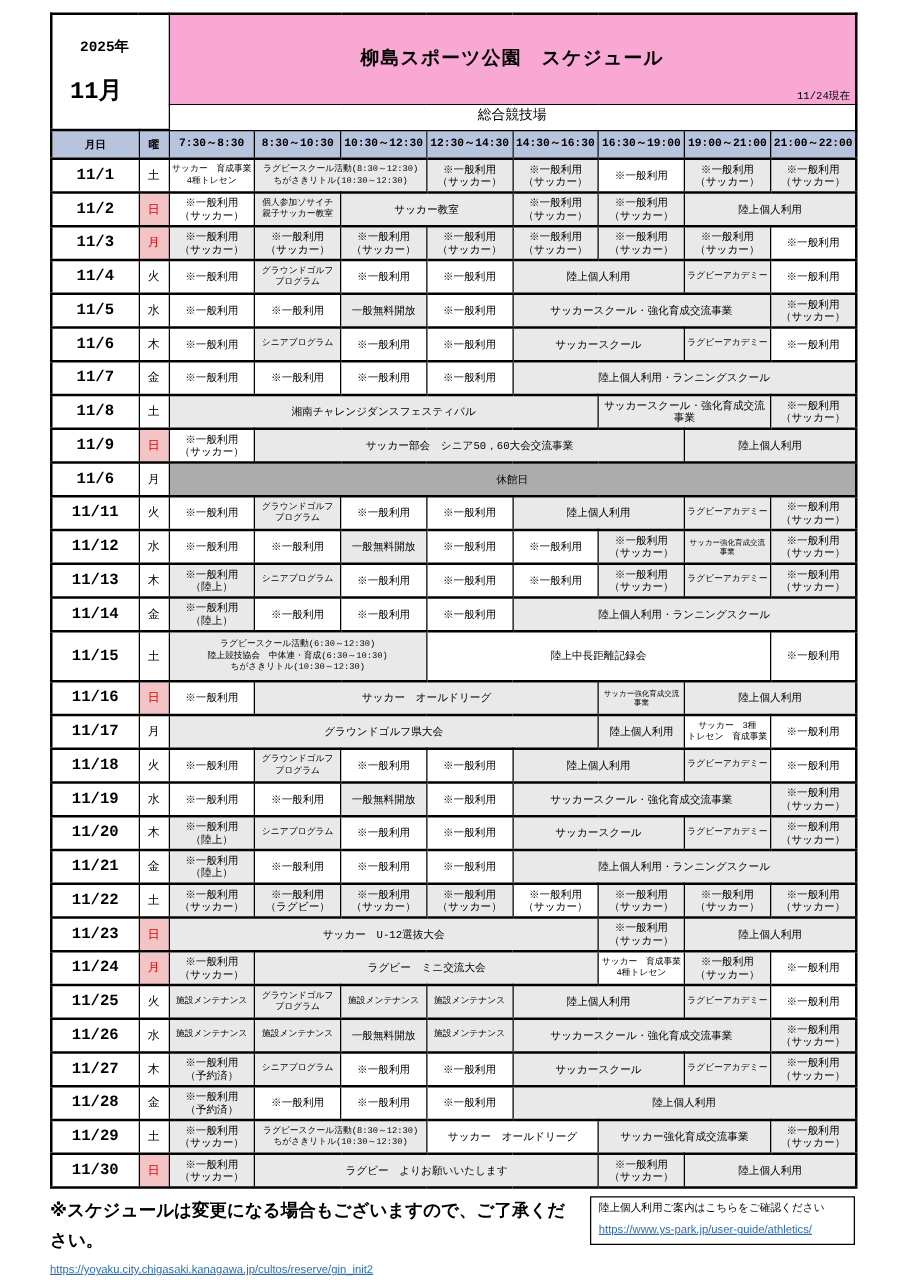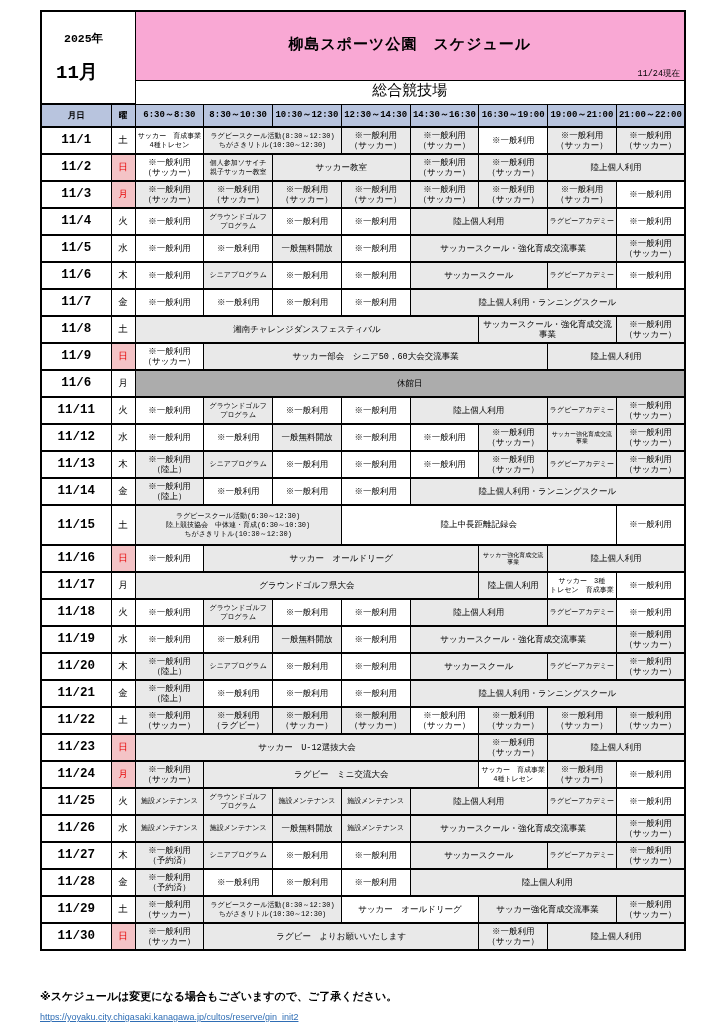--- a/index.html
+++ b/index.html
@@ -7,38 +7,38 @@
   .sheet{position:relative;padding:10px 40px 0 40px;}
   table{border-collapse:collapse;table-layout:fixed;width:644px;border:2px solid #000;font-family:Liberation Mono, monospace;}
   td{border:1px solid #000;text-align:center;vertical-align:middle;padding:1px 1px;line-height:1.18;white-space:pre-line;overflow:hidden;}
   
   .corner{background:#fff;text-align:left;padding-left:14px;border-bottom:2px solid #000;}
   .corner .yr{font-size:11.5px;font-weight:bold;padding-left:8px;}
   .corner .mo{font-size:19px;font-weight:bold;line-height:1;}
   .r-title td.title{position:relative;height:30px;background:#f9a8d4;}
   .ttl{font-size:15px;font-weight:bold;letter-spacing:1px;}
   .asof{position:absolute;right:4px;bottom:1px;font-size:8.5px;font-weight:normal;}
-  .r-venue td{height:14px;font-size:15px;background:#fff;}
+  .r-venue td{height:14px;font-size:11px;background:#fff;}
   .r-cols td{height:19px;background:#b8c4de;font-size:9px;font-weight:bold;border-bottom:2px solid #000;}
   .r-cols td.dcol{font-size:8.5px;}
   
   tbody tr{height:27px;}
   tbody td{font-size:8.5px;border-bottom:2px solid #000;}
   td.date{font-size:12.5px;font-weight:bold;background:#fff;}
   td.day{font-size:9.5px;background:#fff;}
   td.day.hol{background:#f4c3c6;color:#e60000;}
   td.bg-w{background:#fff;}
   td.bg-g{background:#e9e9e9;}
   td.bg-d{background:#acacac;}
   td.small{font-size:7px;line-height:1.25;}
   td.tiny{font-size:6px;}
   
   .footer{width:644px;margin-top:6px;display:flex;justify-content:space-between;align-items:flex-start;}
   .fleft{width:420px;}
-  .note{font-size:11px;font-weight:bold;line-height:1.7;margin-top:30px;}
+  .note{font-size:14px;font-weight:bold;line-height:1.7;}
   .note2{padding-left:9px;}
   a.link{font-size:9px;color:#2f6eb5;text-decoration:underline;display:inline-block;margin-top:3px;word-break:break-all;}
   .fbox{width:198px;border:1px solid #000;padding:3px 6px 4px 6px;}
   .boxnote{font-size:8.5px;}
   .fbox a.link{margin-top:4px;}
 </style>
 </head>
 <body>
 
 <div class="sheet">
@@ -65,21 +65,21 @@
           <span class="ttl">柳島スポーツ公園　スケジュール</span>
           <span class="asof">11/24現在</span>
         </td>
       </tr>
       <tr class="r-venue">
         <td colspan="8" class="venue">総合競技場</td>
       </tr>
       <tr class="r-cols">
         <td class="dcol">月日</td>
         <td class="dcol">曜</td>
-        <td>6:30～8:30</td>
+        <td>7:30～8:30</td>
         <td>8:30～10:30</td>
         <td>10:30～12:30</td>
         <td>12:30～14:30</td>
         <td>14:30～16:30</td>
         <td>16:30～19:00</td>
         <td>19:00～21:00</td>
         <td>21:00～22:00</td>
       </tr>
     </thead>
     <tbody>
@@ -430,14 +430,18 @@
           <td colspan="2" class="bg-g">陸上個人利用</td>
         </tr>
       </tbody>
   </table>
 
   <div class="footer">
     <div class="fleft">
       <div class="note">※スケジュールは変更になる場合もございますので、ご了承ください。</div>
       <a class="link" href="#">https://yoyaku.city.chigasaki.kanagawa.jp/cultos/reserve/gin_init2</a>
     </div>
+    <div class="fbox">
+      <div class="boxnote">陸上個人利用ご案内はこちらをご確認ください</div>
+      <a class="link" href="#">https://www.ys-park.jp/user-guide/athletics/</a>
+    </div>
   </div>
 </div>
 
 </body></html>

